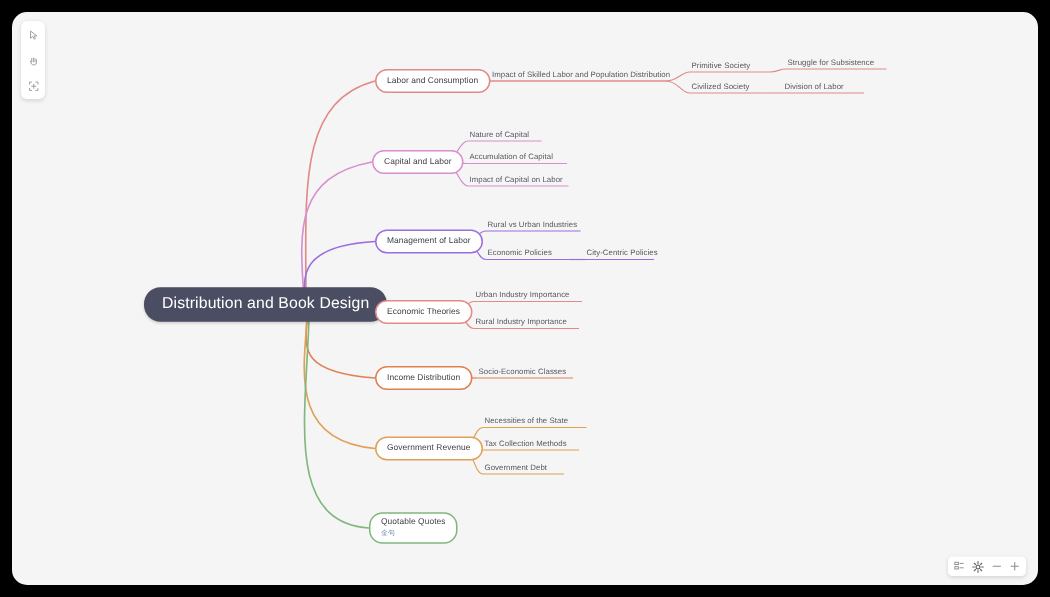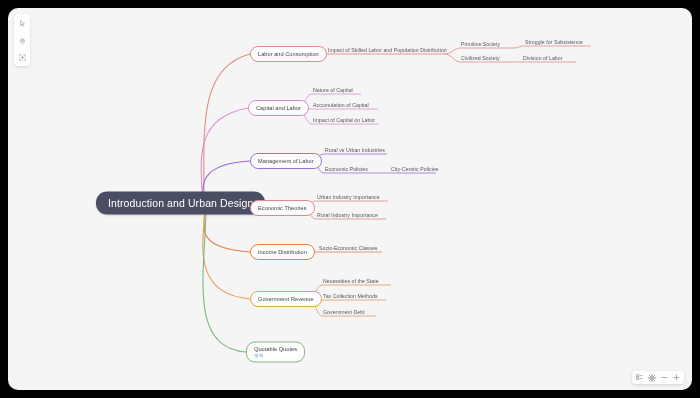--- a/index.html
+++ b/index.html
@@ -165,21 +165,21 @@
       <path d="M300,291 C308,291 308,292 314,292" fill="none" stroke="#e0a055" stroke-width="0.8"></path>
       <line x1="314" y1="292" x2="378" y2="292" stroke="#e0a055" stroke-width="0.8"></line>
       <path d="M300,291 C308,291 308,308 314,308" fill="none" stroke="#e0a055" stroke-width="0.8"></path>
       <line x1="314" y1="308" x2="368" y2="308" stroke="#e0a055" stroke-width="0.8"></line>
 
       <path d="M198,204 C196,270 182,340 238,344" fill="none" stroke="#7fb77e" stroke-width="1.1"></path>
     </svg>
 
     <div id="nodes">
 
-      <div class="node root-node" style="left:88px; top:195px;">Introduction and Urban Design</div>
+      <div class="node root-node" style="left:88px; top:195px;">Distribution and Book Design</div>
 
       <div class="node l1-node" style="left:242px; top:46px; border-color:#e08b88;">Labor and Consumption</div>
       <div class="node txt-node" style="left:320px; top:43px;">Impact of Skilled Labor and Population Distribution</div>
       <div class="node txt-node" style="left:453px; top:37px;">Primitive Society</div>
       <div class="node txt-node" style="left:517px; top:35px;">Struggle for Subsistence</div>
       <div class="node txt-node" style="left:453px; top:51px;">Civilized Society</div>
       <div class="node txt-node" style="left:515px; top:51px;">Division of Labor</div>
 
       <div class="node l1-node" style="left:240px; top:100px; border-color:#d88fd0;">Capital and Labor</div>
       <div class="node txt-node" style="left:305px; top:83px;">Nature of Capital</div>

